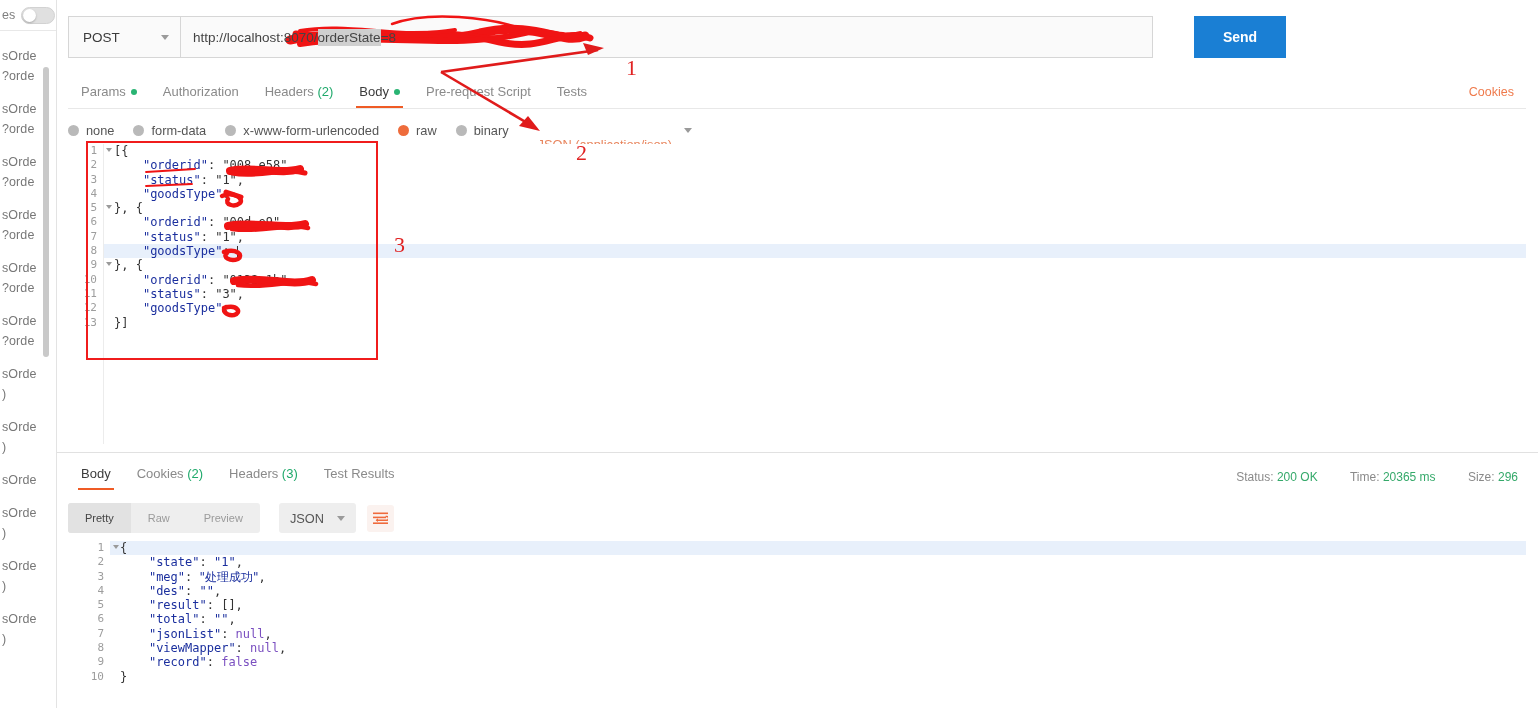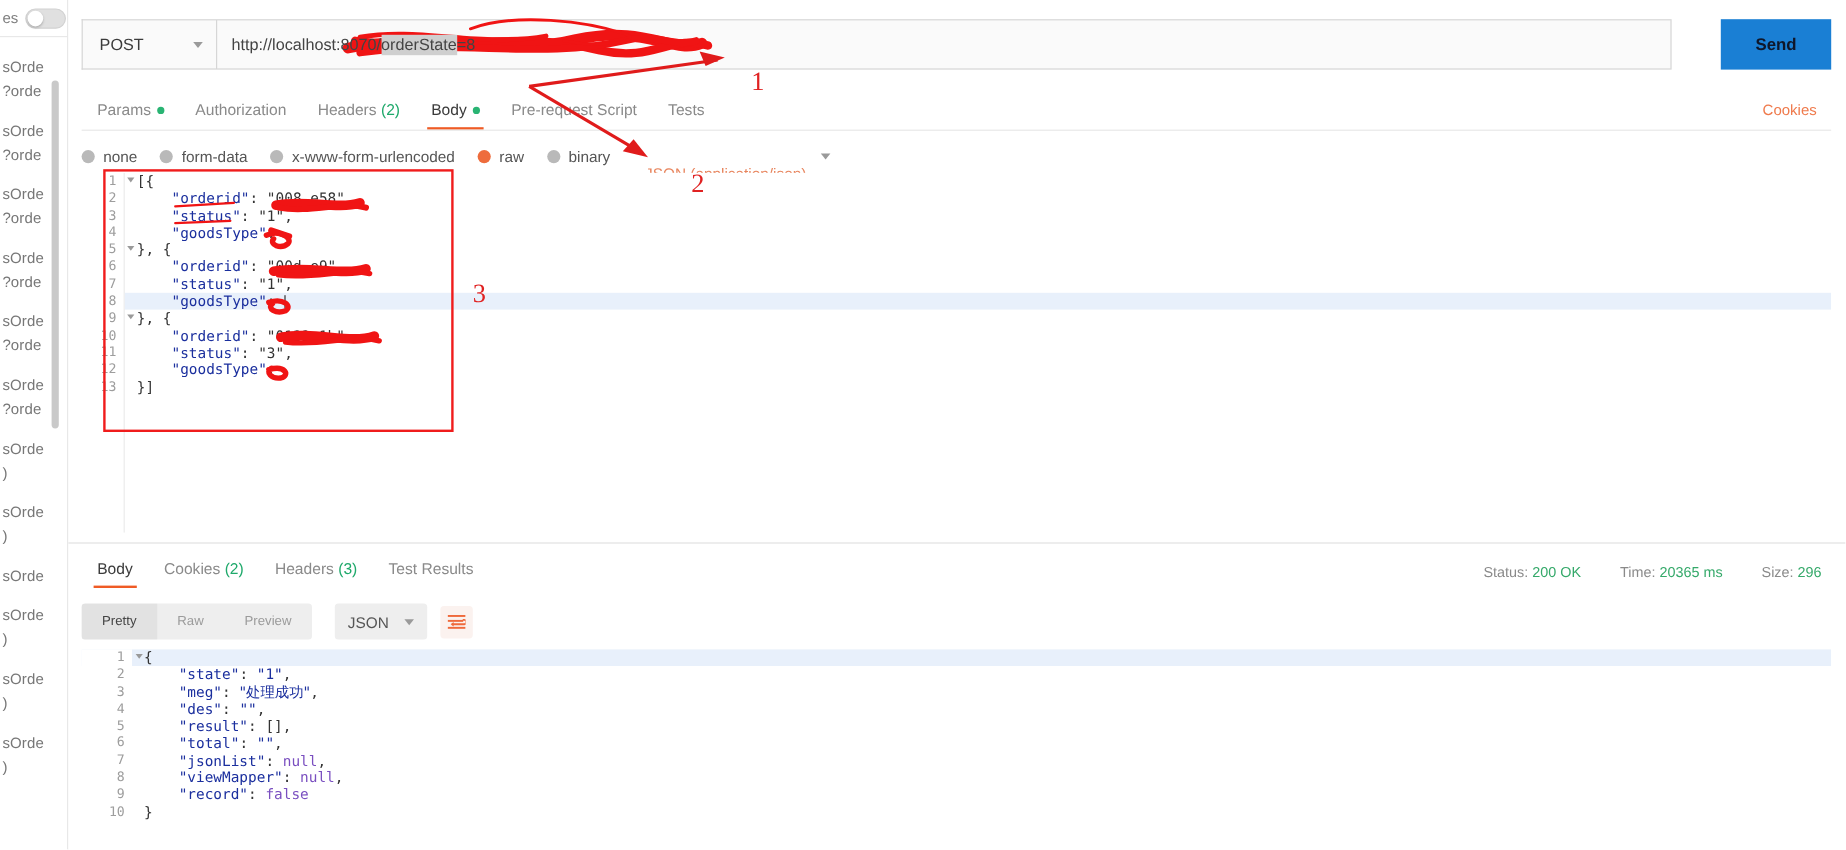--- a/index.html
+++ b/index.html
@@ -73,21 +73,21 @@
   
   .main {
     position: absolute; left: 57px; top: 0;
     width: 1481px; height: 708px;
     background: #ffffff;
   }
 
   
   .urlbar {
     position: absolute; left: 11px; top: 16px;
-    width: 1458px; height: 42px;
+    width: 1218px; height: 42px;
     display: flex; align-items: stretch;
   }
   .method-box {
     width: 112px;
     border: 1px solid #d6d6d6;
     background: #fafafa;
     display: flex; align-items: center; justify-content: space-between;
     padding: 0 11px 0 14px;
     border-right: none;
   }
@@ -113,21 +113,21 @@
     white-space: nowrap;
     position: relative; z-index: 1;
   }
   .url-sel {
     background: #cfcfcf;
     padding: 1px 0;
   }
   .send-btn {
     width: 92px;
     background: #1a7fd4;
-    color: #0f172a;
+    color: #ffffff;
     border: none;
     font-size: 14px;
     font-weight: bold;
     font-family: "Liberation Sans", sans-serif;
     cursor: pointer;
     display: flex; align-items: center; justify-content: center; margin-left: 33px;
   }
 
   
   .req-tabs {

